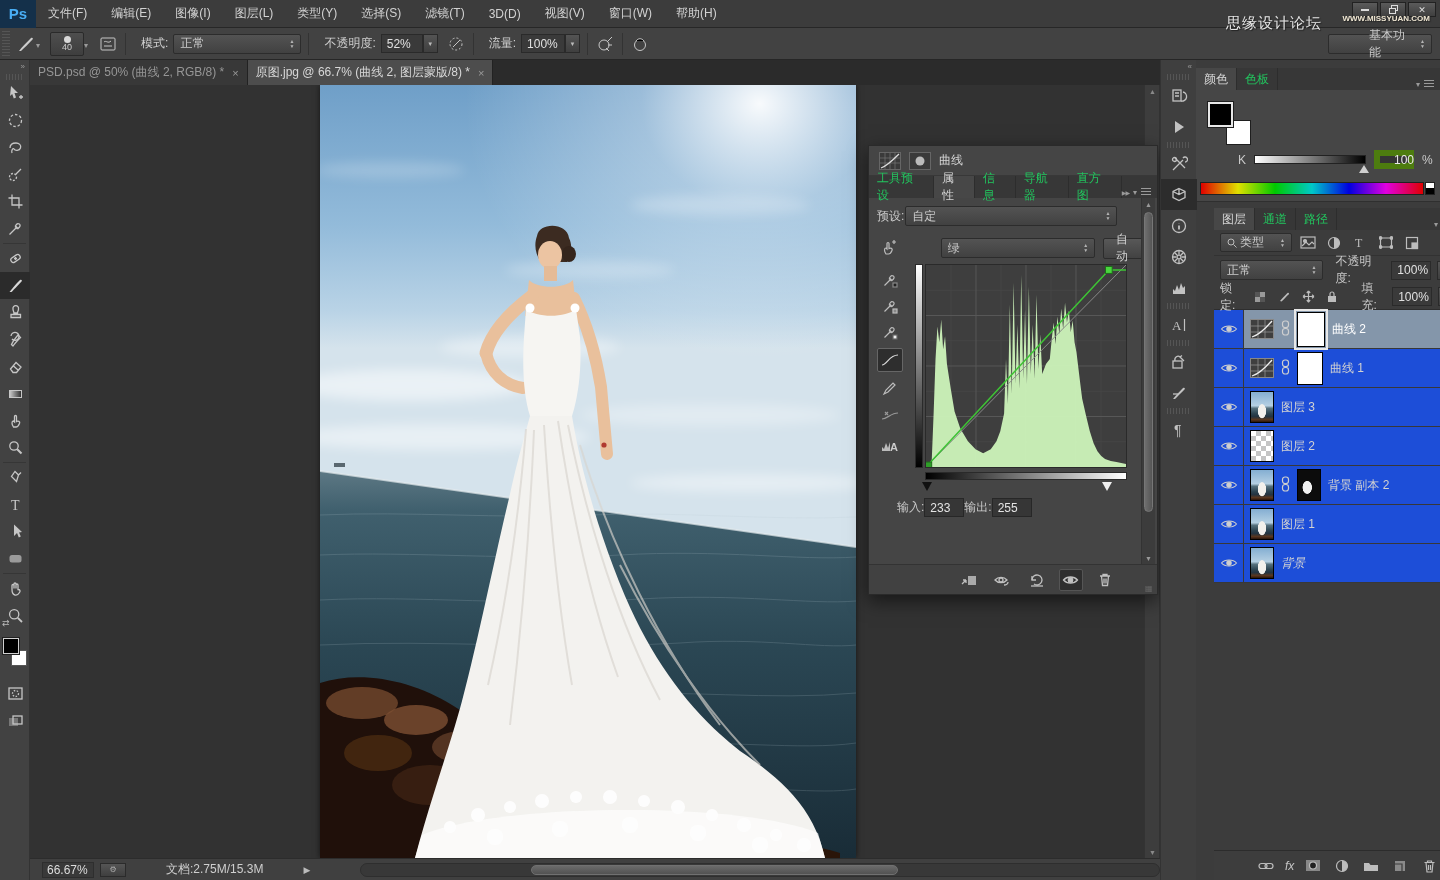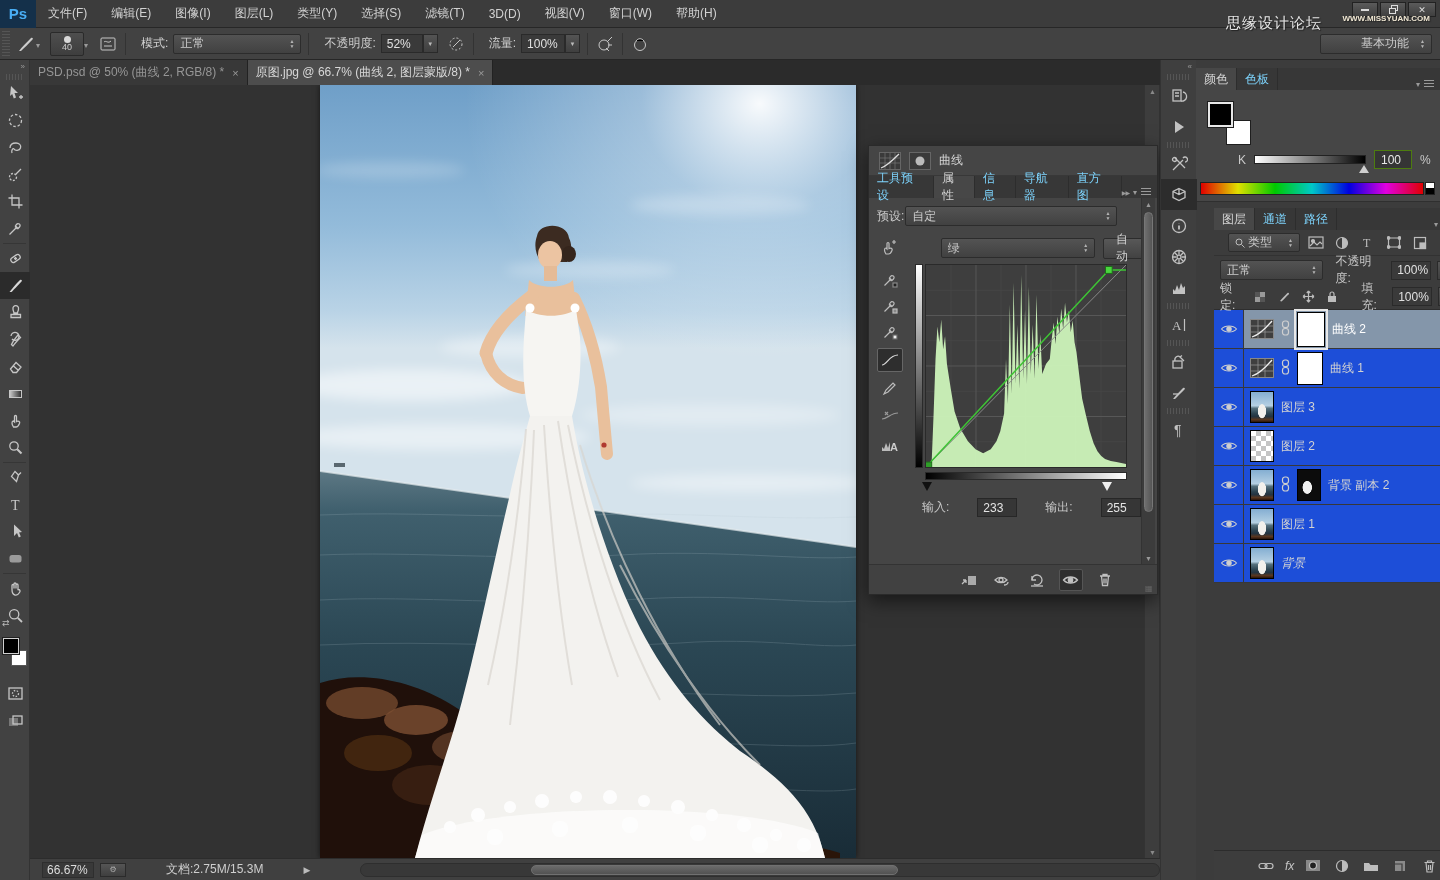--- a/index.html
+++ b/index.html
@@ -74,21 +74,21 @@
   
   #dockstrip { left:1160px; top:60px; width:36px; height:820px; background:#3f3f3f; border-left:1px solid #333; z-index:30;}
   #dock-collapse { height:14px; display:flex; justify-content:flex-end; padding:2px 4px; color:#999; font-size:8px;}
   .dock-ic { width:36px; height:31px; display:flex; align-items:center; justify-content:center; color:#c2c2c2; font-size:15px;}
   .dock-ic.active { background:#2c2c2c; }
   .dock-ic svg { stroke:#c2c2c2; fill:none; stroke-width:1.3;}
 
   
   #props { left:868px; top:145px; width:290px; height:450px; background:#454545; border:1px solid #2a2a2a; box-shadow:0 6px 18px rgba(0,0,0,.55); z-index:20;}
   #props-tabs { height:22px; background:#373737; display:flex; align-items:flex-end; }
-  .ptab { height:22px; padding:0 8px; display:flex; align-items:center; color:#7dd3fc; font-size:12px; border-right:1px solid #2d2d2d;}
+  .ptab { height:22px; padding:0 8px; display:flex; align-items:center; color:#22c55e; font-size:12px; border-right:1px solid #2d2d2d;}
   .ptab.active { background:#474747; color:#d6d6d6; }
   .panel-menu { margin-left:auto; display:flex; align-items:center; gap:4px; padding-right:6px; color:#999; }
   .menu-lines { width:10px; height:7px; background:repeating-linear-gradient(#9a9a9a 0 1px,transparent 1px 3px); }
   .menu-caret::before { content:"▾"; font-size:8px; color:#9a9a9a;}
   .dbl-arrow::before { content:"▶▶"; font-size:6px; letter-spacing:-1px; color:#9a9a9a;}
   #props-header { height:30px; display:flex; align-items:center; padding:0 10px; gap:8px; border-bottom:1px solid #383838;}
   .adj-mini { width:22px; height:18px; background:#3a3a3a; border:1px solid #666; }
   .adj-mini svg { display:block; }
   #props-title { color:#d6d6d6; }
   .prop-label { color:#c9c9c9; }
@@ -98,21 +98,21 @@
   .curves-side { left:8px; width:26px; display:flex; align-items:center; justify-content:center; height:24px;}
   .curves-side svg { stroke:#bdbdbd; fill:none; stroke-width:1.2;}
   .curves-side.sel { background:#2e2e2e; border:1px solid #666; border-radius:2px;}
   #v-grad { left:46px; top:118px; width:8px; height:204px; background:linear-gradient(#fff,#000); border:1px solid #2a2a2a;}
   #curve-grid { left:56px; top:118px; width:202px; height:204px; background:#3e3e3e; border:1px solid #2a2a2a; }
   #h-grad { left:56px; top:326px; width:202px; height:8px; background:linear-gradient(90deg,#000,#fff); border:1px solid #2a2a2a;}
   .slider-tri { top:336px; width:0; height:0; border-left:5px solid transparent; border-right:5px solid transparent; }
   #black-slider { left:53px; border-bottom:9px solid #1a1a1a; border-left:5px solid transparent; border-right:5px solid transparent; border-top:none; border-bottom-color:#111; }
   #black-slider { border-bottom:none; border-top:9px solid #111; }
   #white-slider { left:233px; border-bottom:none; border-top:9px solid #f0f0f0; }
-  #io-row { left:53px; top:352px; display:flex; align-items:center; gap:28px;}
+  #io-row { left:28px; top:352px; display:flex; align-items:center; gap:0;}
   .io-box { width:40px; height:19px; background:#363636; border:1px solid #272727; color:#e4e4e4; display:flex; align-items:center; padding:0 5px;}
   #props-bottom { left:0; top:418px; width:288px; height:30px; border-top:1px solid #333; display:flex; align-items:center; justify-content:flex-end; gap:10px; padding-right:40px; background:#414141;}
   .pb-ic { width:24px; height:22px; display:flex; align-items:center; justify-content:center; color:#c0c0c0;}
   .pb-ic svg { stroke:#c0c0c0; fill:none; stroke-width:1.3;}
   .pb-ic.pressed { background:#2e2e2e; border:1px solid #555; border-radius:2px;}
   #props-scroll { left:272px; top:52px; width:14px; height:366px; background:#3c3c3c; border-left:1px solid #333;}
   #props-scroll .thumb { position:absolute; left:2px; top:14px; width:9px; height:300px; background:linear-gradient(90deg,#6e6e6e,#565656); border-radius:5px; border:1px solid #777;}
   #props-scroll .arr { position:absolute; left:0; width:13px; height:12px; display:flex; align-items:center; justify-content:center; color:#999; font-size:7px;}
   #props-grip { left:276px; top:438px; color:#666; font-size:8px; letter-spacing:1px;}
 
@@ -121,21 +121,21 @@
   .rpanel-tabs { height:22px; background:#373737; display:flex; align-items:flex-end; }
 
   
   #colorpanel { left:0; top:8px; width:244px; }
   #color-body { height:112px; background:#464646; position:relative; border-bottom:1px solid #2f2f2f;}
   #cp-fg { position:absolute; left:12px; top:12px; width:25px; height:25px; background:#000; border:2px solid #e8e8e8; outline:1px solid #1f1f1f; z-index:2;}
   #cp-bg { position:absolute; left:30px; top:30px; width:25px; height:25px; background:#fff; border:1px solid #1f1f1f; z-index:1;}
   #k-row { position:absolute; left:42px; top:60px; display:flex; align-items:center; gap:8px;}
   #k-slider { width:112px; height:9px; background:linear-gradient(90deg,#fff,#000); border:1px solid #222; position:relative;}
   #k-thumb { position:absolute; right:-4px; top:9px; width:0; height:0; border-left:5px solid transparent; border-right:5px solid transparent; border-bottom:8px solid #cfcfcf;}
-  #k-val { width:38px; height:19px; background:#353535; border:1px solid #4d7c0f; color:#e8e8e8; display:flex; align-items:center; padding:0 6px;}
+  #k-val { width:38px; height:19px; background:#353535; border:6px solid #4d7c0f; color:#e8e8e8; display:flex; align-items:center; padding:0 14px;}
   #spectrum { position:absolute; left:4px; top:92px; width:224px; height:13px; border:1px solid #222;
      background:linear-gradient(90deg,#e00000,#e0e000,#00c800,#00c8c8,#0000e0,#e000e0,#e00000);}
   #spectrum-end { position:absolute; left:229px; top:92px; width:10px; height:13px; border:1px solid #222; background:linear-gradient(#fff 0 50%,#000 50% 100%);}
 
   
   #layerspanel { left:18px; top:148px; width:244px; }
   .lrow { display:flex; align-items:center; gap:6px; padding:0 6px; }
   #filter-row { height:26px; border-bottom:1px solid #323232;}
   .sm-ic { width:20px; height:18px; display:flex; align-items:center; justify-content:center; color:#bdbdbd;}
   .sm-ic svg { stroke:#bdbdbd; fill:none; stroke-width:1.2;}
@@ -251,21 +251,21 @@
         <path d="M11 7 L16 2 M12 10 h4 M10 13 l3 3" stroke="#c6c6c6"></path>
       </svg>
   </div>
   <div class="opt-sep"></div>
   <div class="tool-chip">
     <svg width="18" height="18">
         <circle cx="9" cy="10" r="5.5" stroke="#c6c6c6" fill="none"></circle>
         <path d="M5 6 C7 3 11 3 13 6" stroke="#c6c6c6"></path>
       </svg>
   </div>
-  <div class="dd" style="position:absolute; right:8px; width:112px;padding-left:40px;">
+  <div class="dd" style="position:absolute; right:8px; width:104px;padding-left:40px;">
     <span>基本功能</span>
     <span class="dd-arrows"></span>
   </div>
 </div>
 
 <div id="tabbar" class="abs">
   <div class="doctab inactive">
     <span>PSD.psd @ 50% (曲线 2, RGB/8) *</span>
     <span class="tab-close"></span>
   </div>
@@ -796,21 +796,21 @@
       <div class="ptab active">图层</div>
       <div class="ptab">通道</div>
       <div class="ptab">路径</div>
       <div class="panel-menu">
         <span class="menu-caret"></span>
         <span class="menu-lines"></span>
       </div>
     </div>
 
     <div class="lrow" id="filter-row">
-      <div class="dd" style="width:72px;height:19px;margin-left:8px;">
+      <div class="dd" style="width:72px;height:19px;">
         <svg width="10" height="10" style="margin-right:3px;">
             <circle cx="4" cy="4" r="3" stroke="#bbb" fill="none"></circle>
             <path d="M6.5 6.5 L9.5 9.5" stroke="#bbb"></path>
           </svg>
         <span>类型</span>
         <span class="dd-arrows"></span>
       </div>
       <div class="sm-ic">
           <svg width="16" height="13">
             <rect x="1" y="1" width="14" height="11"></rect>

